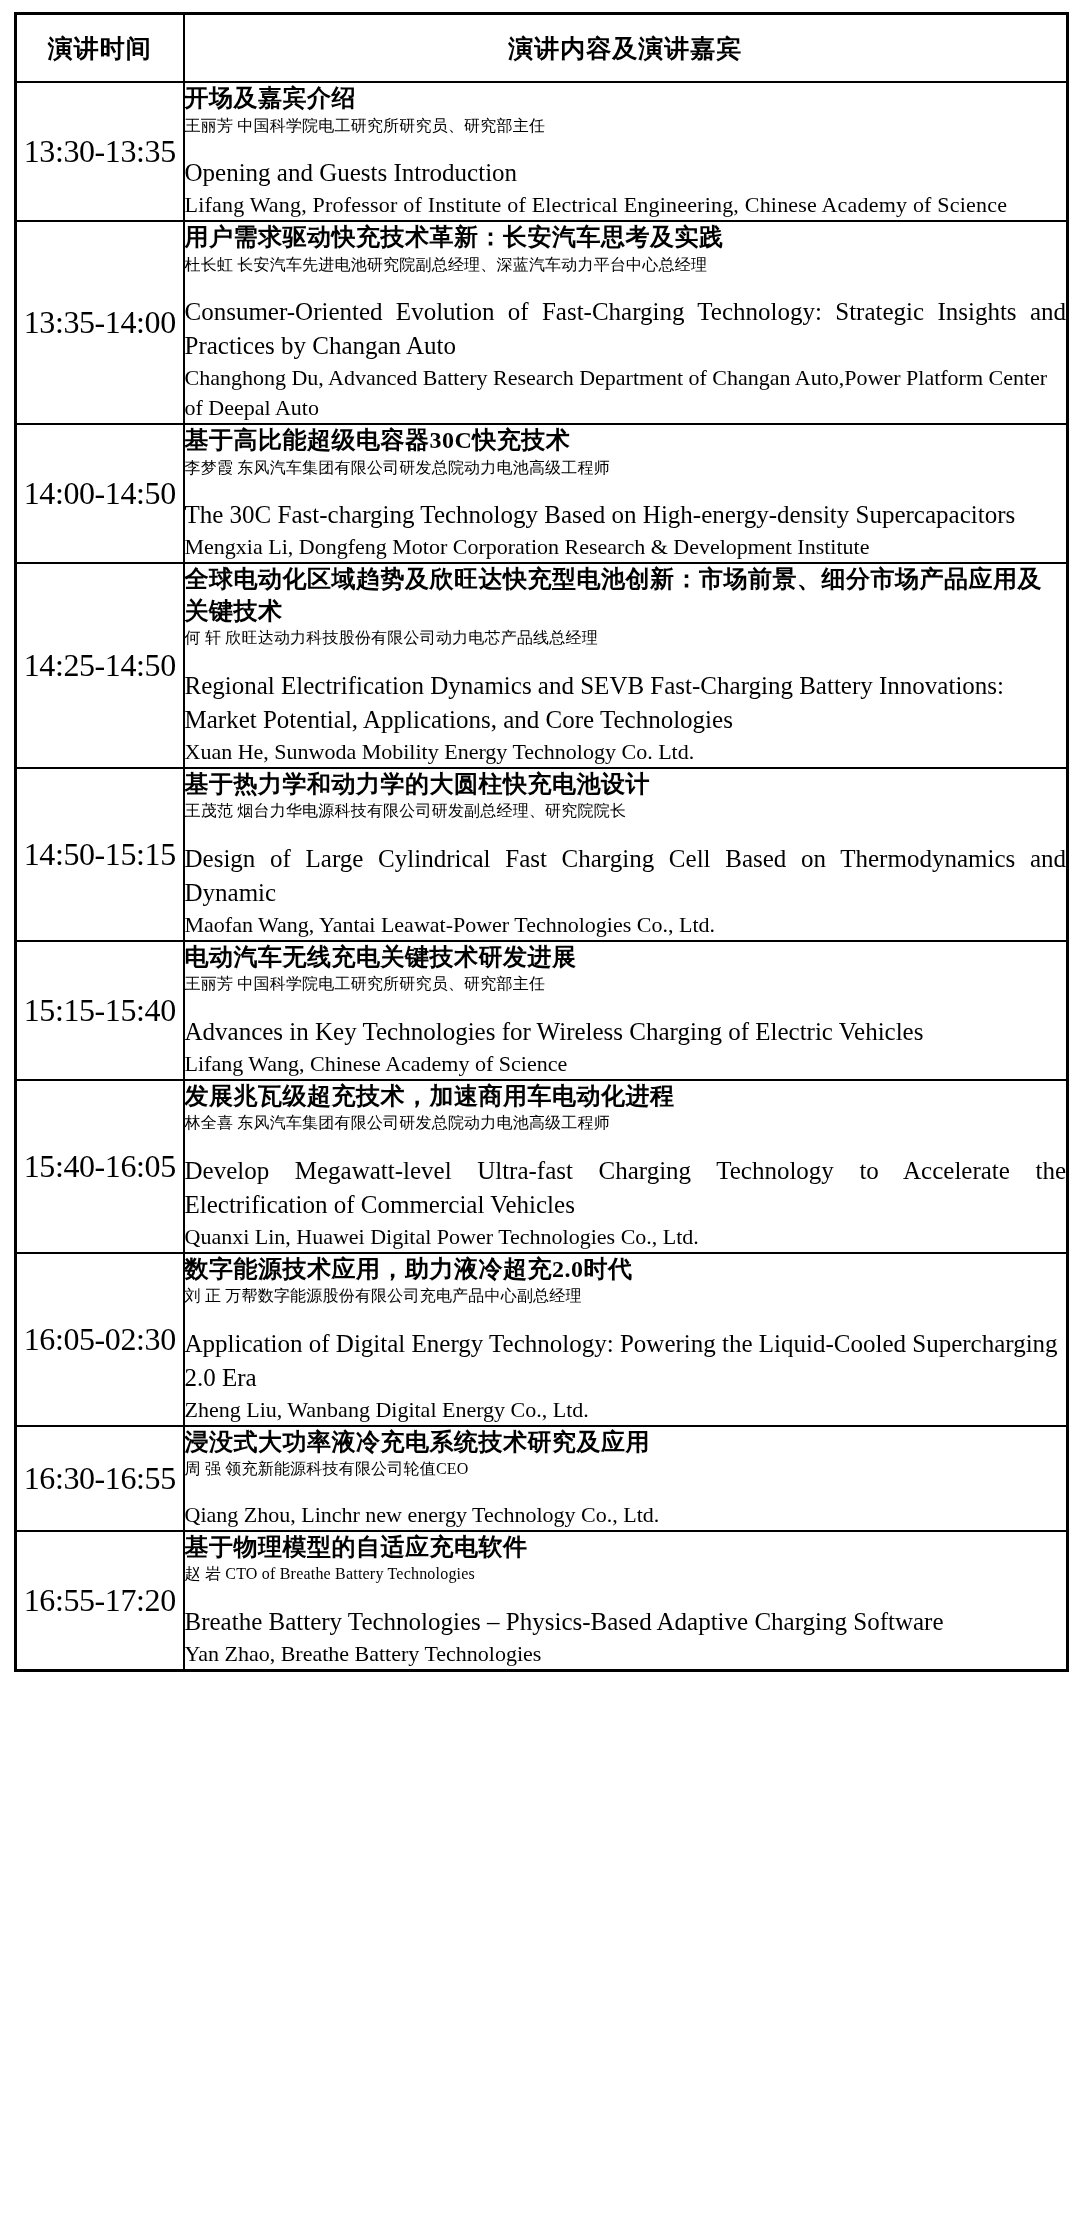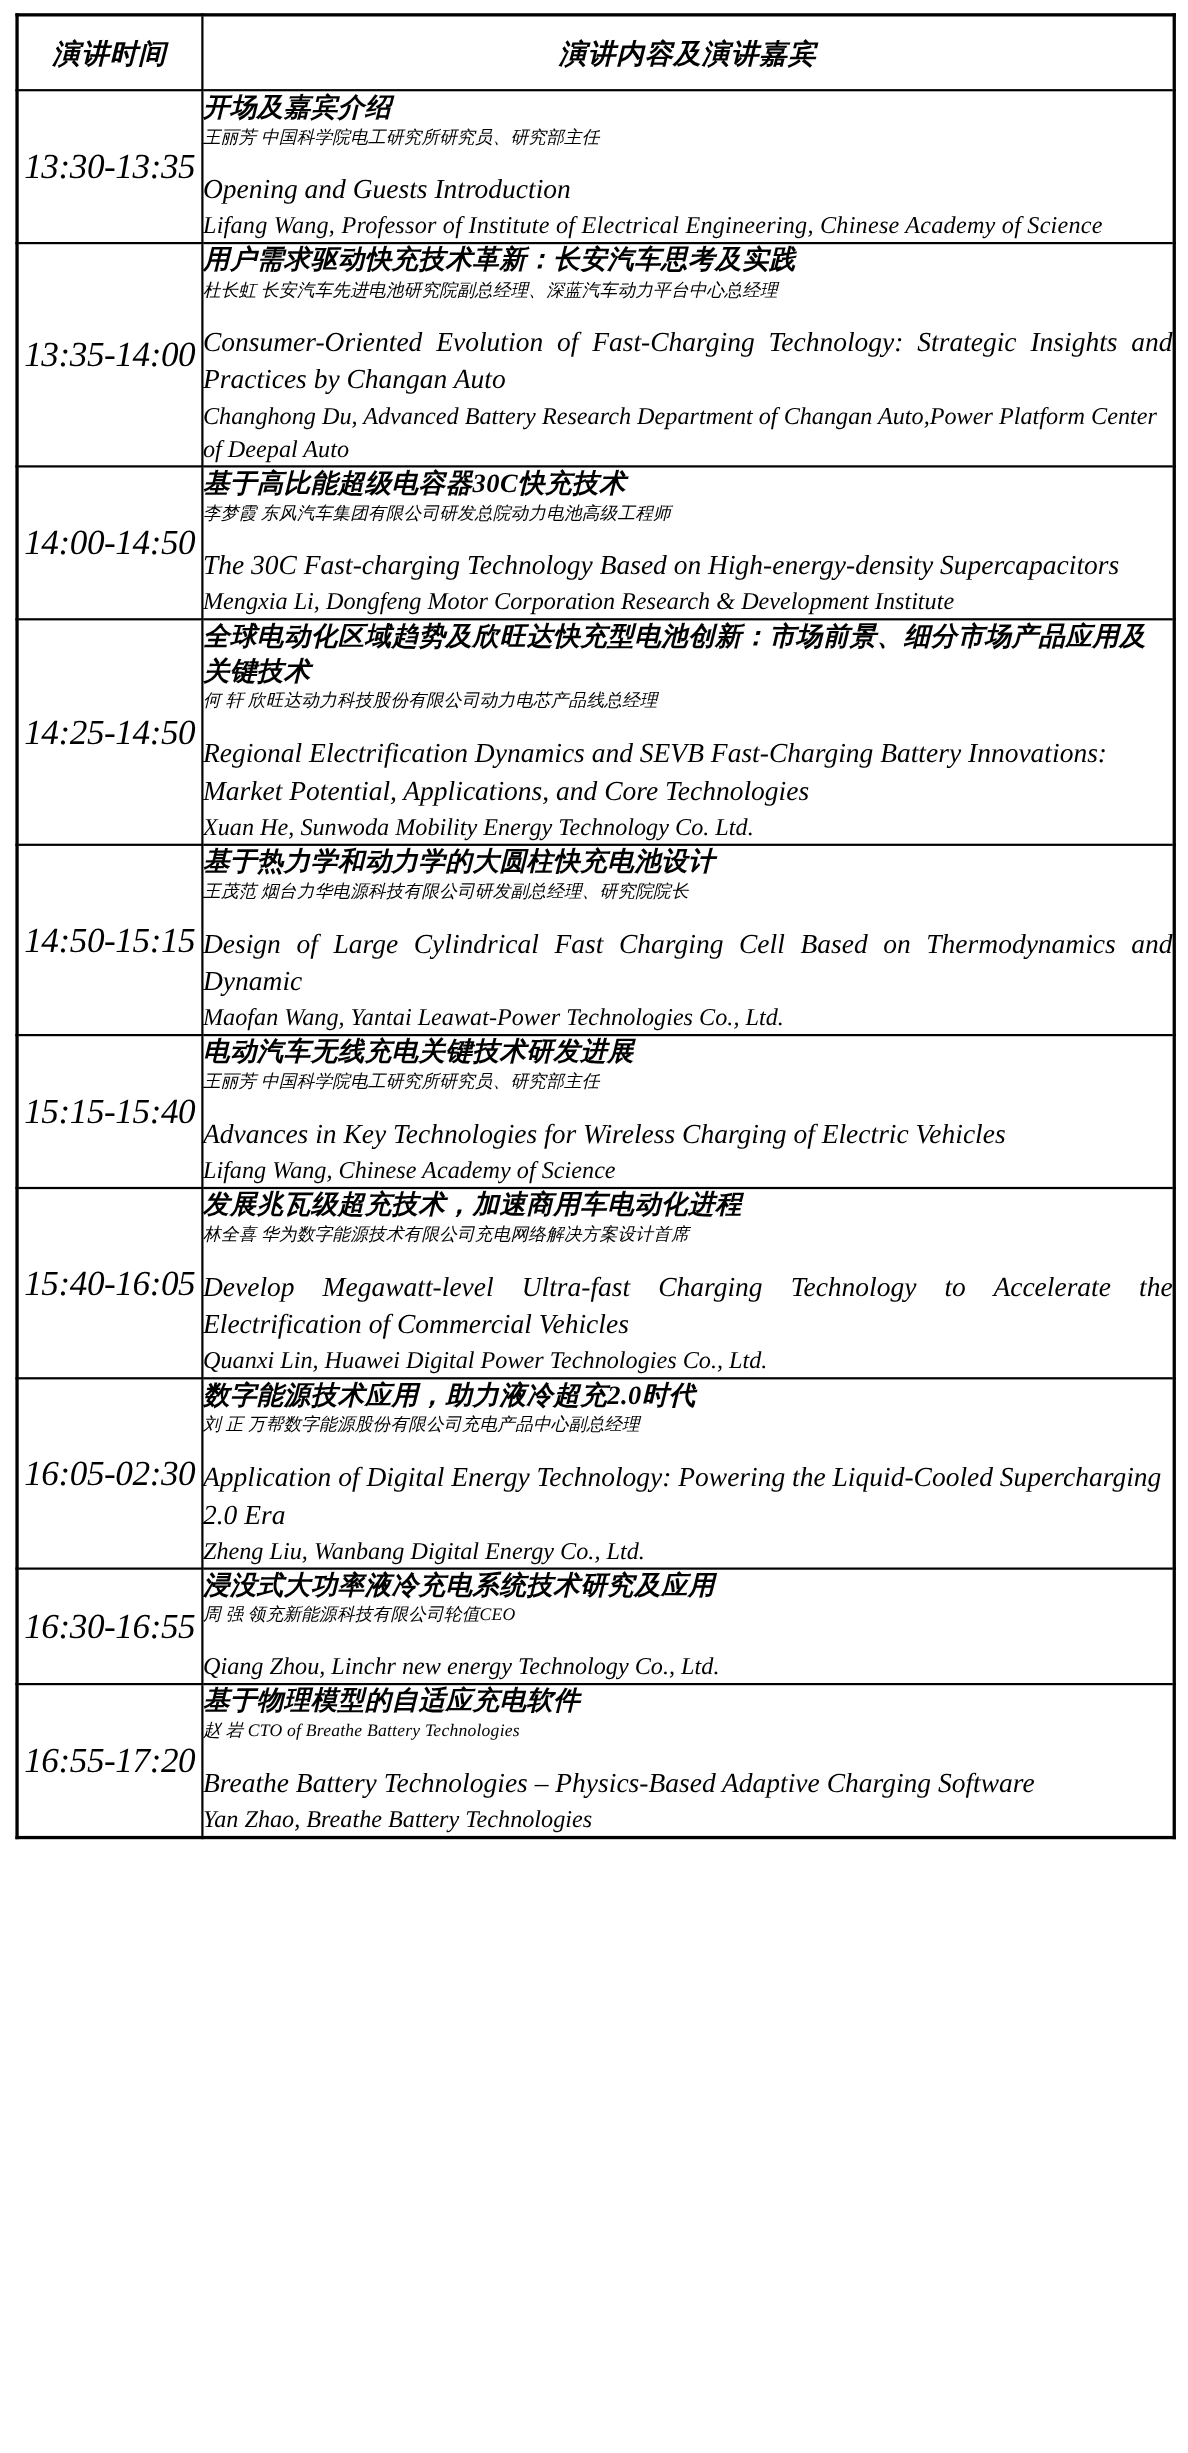--- a/index.html
+++ b/index.html
@@ -9,21 +9,20 @@
   }
   body {
     width: 1080px;
     font-family: "Liberation Serif", "DejaVu Serif", serif;
     color: #000000;
   }
   .page {
     width: 1020px;
     box-sizing: border-box;
     padding: 12px 14px 14px 14px;
-    font-style: italic;
   }
   table.schedule {
     border-collapse: collapse;
     width: 1052px;
     table-layout: fixed;
     border: 3px solid #000;
   }
   table.schedule col.c-time { width: 168px; }
   table.schedule col.c-body { width: 884px; }
 
@@ -164,21 +163,21 @@
           <div class="gap"></div>
           <div class="en-title nojustify">Advances in Key Technologies for Wireless Charging of Electric Vehicles</div>
           <div class="en-speaker">Lifang Wang, Chinese Academy of Science</div>
         </td>
       </tr>
 
       <tr>
         <td class="time-cell">15:40-16:05</td>
         <td class="body-cell">
           <div class="cn-title">发展兆瓦级超充技术，加速商用车电动化进程</div>
-          <div class="cn-speaker">林全喜 华为数字能源技术有限公司充电网络解决方案设计首席</div>
+          <div class="cn-speaker">林全喜 东风汽车集团有限公司研发总院动力电池高级工程师</div>
           <div class="gap"></div>
           <div class="en-title">Develop Megawatt-level Ultra-fast Charging Technology to Accelerate the Electrification of Commercial Vehicles</div>
           <div class="en-speaker">Quanxi Lin, Huawei Digital Power Technologies Co., Ltd.</div>
         </td>
       </tr>
 
       <tr>
         <td class="time-cell">16:05-02:30</td>
         <td class="body-cell">
           <div class="cn-title">数字能源技术应用，助力液冷超充2.0时代</div>

